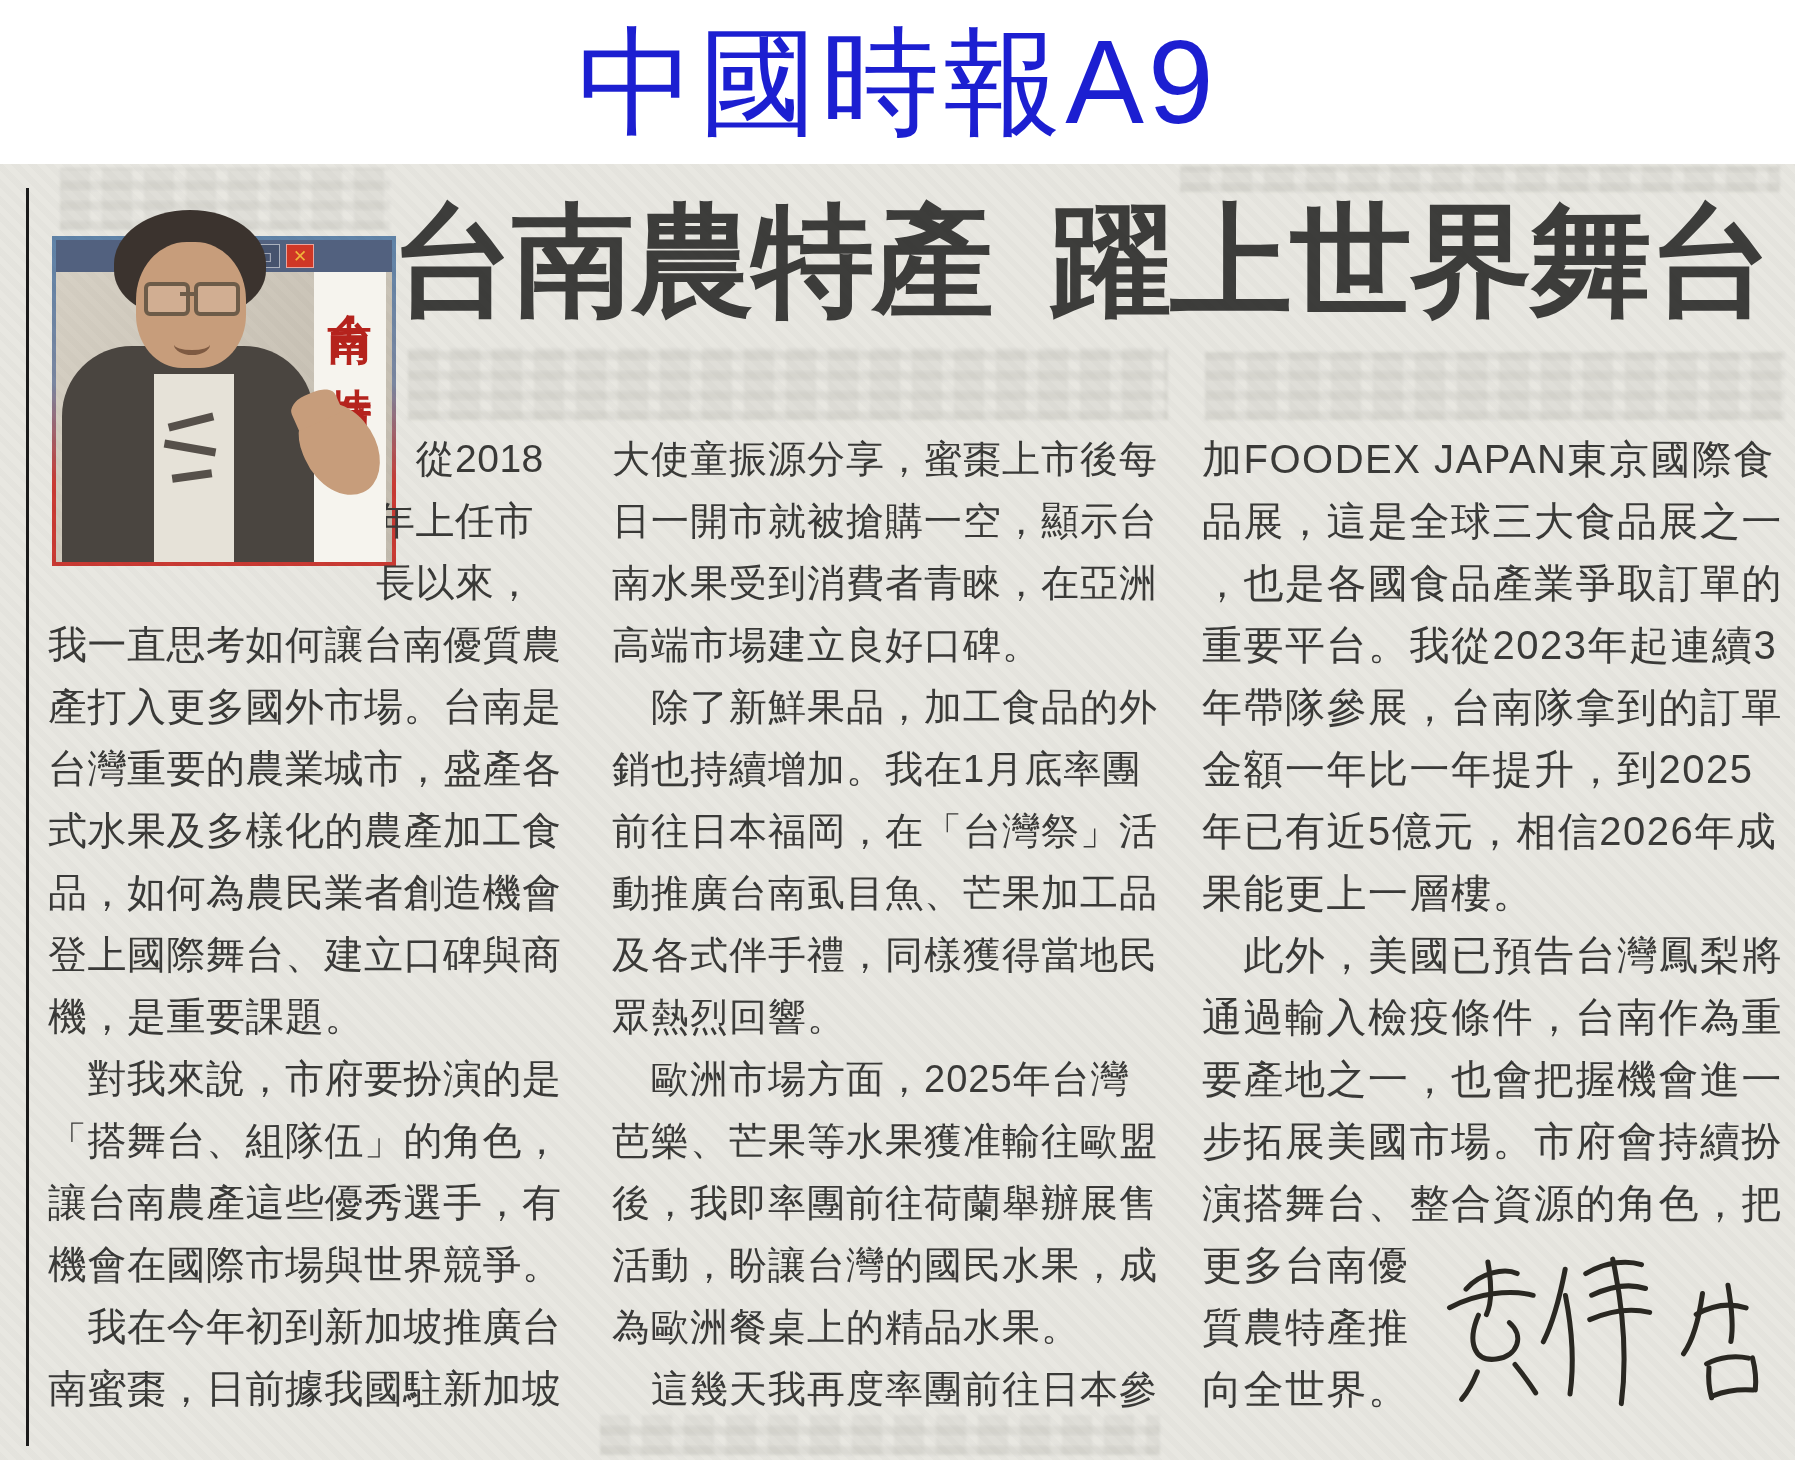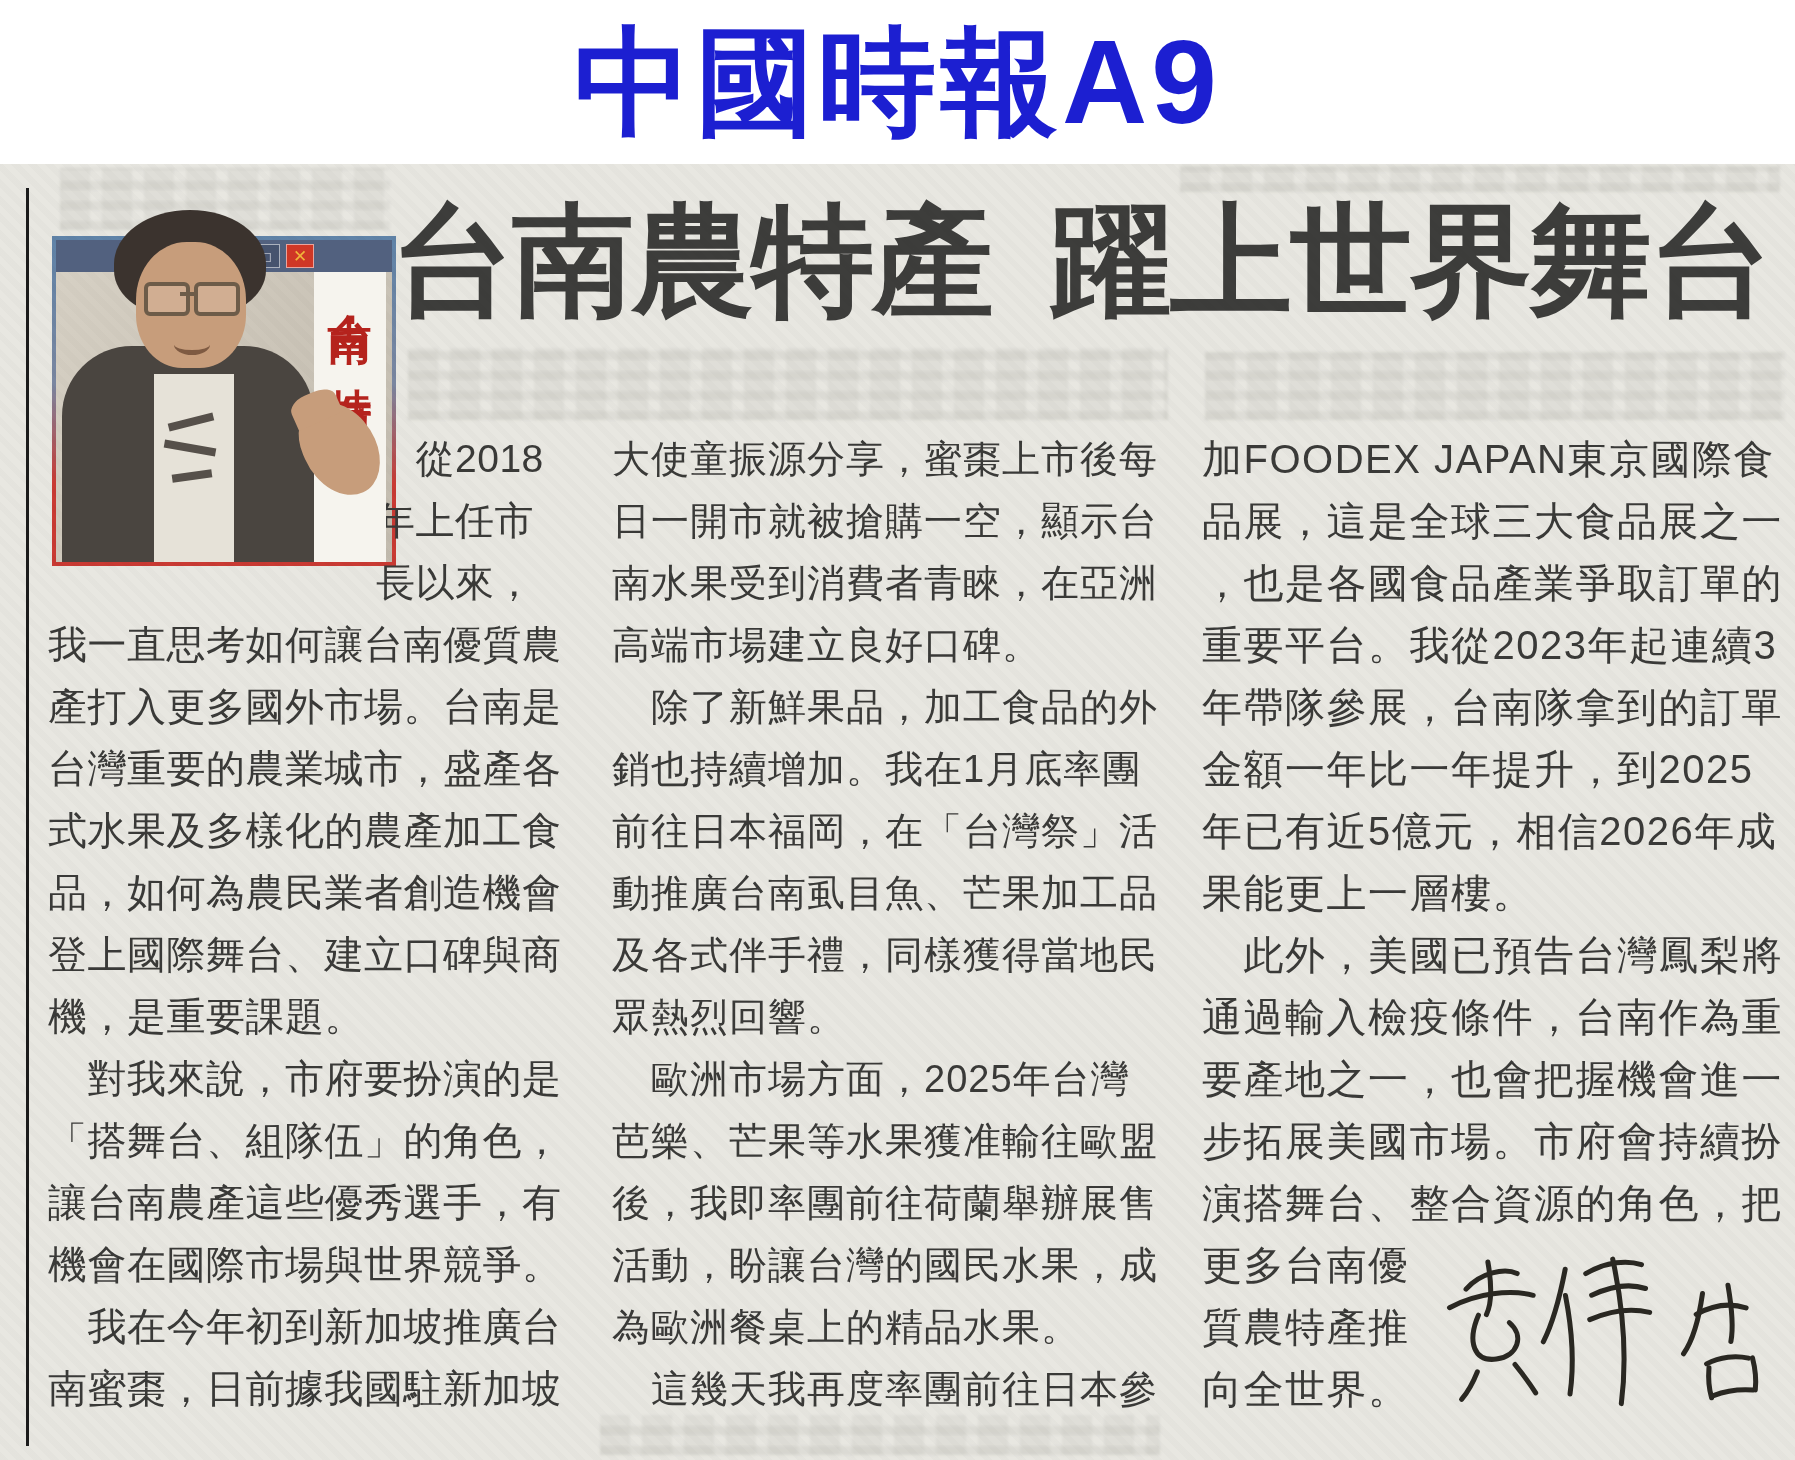--- a/index.html
+++ b/index.html
@@ -2,21 +2,21 @@
 <html><head>
 <meta charset="utf-8">
 <style>
   html,body{margin:0;padding:0;background:#ffffff;}
   #root{position:relative;width:1795px;height:1460px;background:#ffffff;overflow:hidden;
         font-family:"Liberation Sans","DejaVu Sans",sans-serif;}
 
   
   .masthead{position:absolute;top:0;left:0;width:100%;height:164px;
             display:flex;align-items:center;justify-content:center;background:#ffffff;}
-  .masthead span{font-size:118px;font-weight:bold;color:#1c1fd1;letter-spacing:4px;line-height:1;}
+  .masthead span{font-size:118px;font-weight:normal;color:#1c1fd1;letter-spacing:4px;line-height:1;}
 
   
   .paper{position:absolute;top:164px;left:0;width:1795px;height:1296px;background:#e8e7e1;}
   .paper::after{content:"";position:absolute;inset:0;pointer-events:none;
       background:repeating-linear-gradient(45deg,rgba(0,0,0,.015) 0 6px,transparent 6px 12px);}
   .scanline{position:absolute;left:26px;top:24px;width:3px;height:1258px;background:#1b1b1b;}
 
   .ghost{position:absolute;pointer-events:none;opacity:.65;filter:blur(1.5px);
       background-image:
         repeating-linear-gradient(0deg,rgba(104,104,95,.13) 0 9px,transparent 9px 20px),

